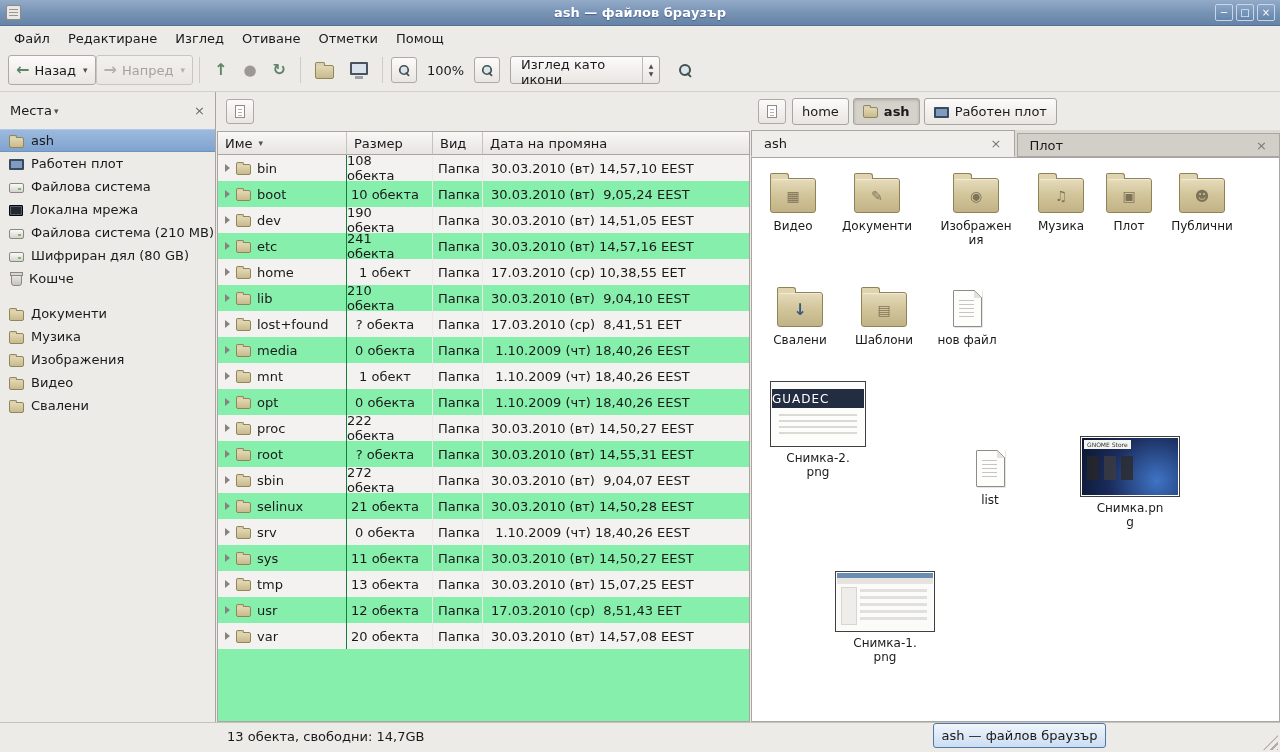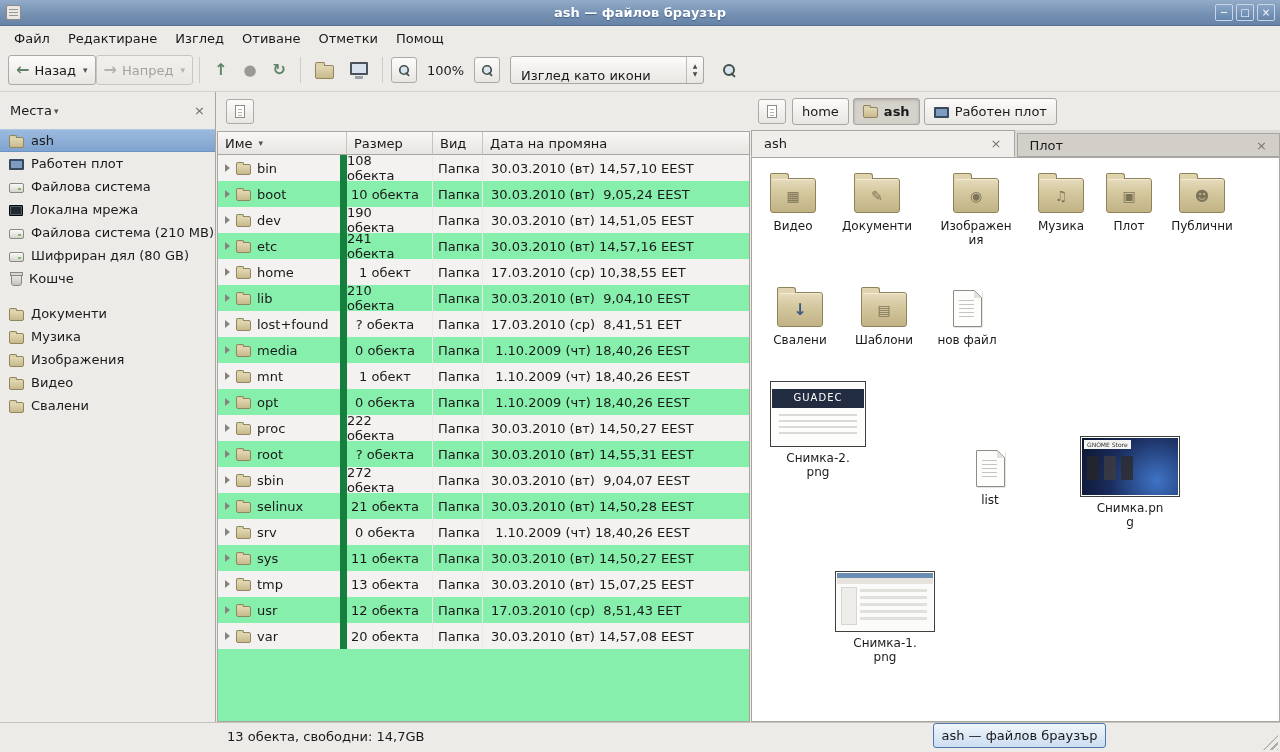--- a/index.html
+++ b/index.html
@@ -31,21 +31,21 @@
   .tb-btn.disabled{color:#A6A39E;border-color:#C9C6C1;background:linear-gradient(#F2F0ED,#EAE7E3)}
   .tb-flat{height:30px;display:flex;align-items:center;justify-content:center;padding:0 7px;border:1px solid transparent;border-radius:3px}
   .nav-arr{font-size:16px;font-weight:bold;color:#5F8468;line-height:1}
   .nav-arr.dis{color:#B5B2AC}
   .dd{font-size:9px;color:#55524E;margin-left:2px}
   .dd.dis{color:#B5B2AC}
   .tsep{width:1px;height:26px;background:#CFCBC5;margin:0 6px}
   .zoom-btn{width:26px;height:26px;border:1px solid #AEAAA3;border-radius:3px;
     background:linear-gradient(#FCFBFA,#E9E6E2);display:flex;align-items:center;justify-content:center;margin:0 2px}
   .zoom-label{margin:0 8px}
-  .view-combo{height:28px;width:194px;display:flex;align-items:flex-end;border:1px solid #A9A5A0;border-radius:3px;
+  .view-combo{height:28px;width:150px;display:flex;align-items:flex-start;border:1px solid #A9A5A0;border-radius:3px;
     background:linear-gradient(#FCFBFA,#E9E6E2);margin-left:8px}
   .view-combo .txt{padding:0 10px;flex:1}
   .view-combo .spin{width:17px;align-self:stretch;border-left:1px solid #BDB9B3;display:flex;flex-direction:column;
     align-items:center;justify-content:center;font-size:6px;color:#4A4A48;line-height:1.3}
   .mag{width:14px;height:14px;position:relative;display:inline-block}
   .mag::before{content:"";position:absolute;left:1px;top:1px;width:8px;height:8px;border:2px solid #44504A;border-radius:50%;background:#D9E6F1}
   .mag::after{content:"";position:absolute;right:0;bottom:1px;width:6px;height:2px;background:#44504A;transform:rotate(45deg);border-radius:1px}
   .mag.small{transform:scale(.85)}
   .mid-folder{width:19px;height:14px;background:linear-gradient(#E2D8B4,#C8BA8C);border:1px solid #91855B;border-radius:1px 2px 2px 2px;position:relative;margin-top:3px}
   .mid-folder::before{content:"";position:absolute;top:-4px;left:-1px;width:8px;height:3px;background:#DCD1A9;border:1px solid #91855B;border-bottom:none;border-radius:2px 2px 0 0}
@@ -79,21 +79,21 @@
     display:flex;align-items:center;justify-content:center}
   .table-wrap{position:absolute;top:39px;left:0;right:0;bottom:0;background:#86efac;border:1px solid #A9A5A0;overflow:hidden}
   .thead{display:flex;height:23px}
   .th{display:flex;align-items:center;padding-left:7px;background:linear-gradient(#F9F8F7,#E7E4E1);
     border-right:1px solid #C6C2BC;border-bottom:1px solid #A9A5A0}
   .th .sort{margin-left:6px;margin-right:6px;font-size:9px;color:#55524E}
   .col-name{width:129px}.col-size{width:86px}.col-type{width:50px}.col-date{flex:1;border-right:none}
   .tr{display:flex;height:26px;align-items:stretch}
   .tr.odd{background:#F3F2F0}
   .td{display:flex;align-items:center}
-  .td-name{width:129px;gap:6px;padding-left:7px;border-right:7px solid #15803d}
+  .td-name{width:129px;gap:6px;padding-left:7px;border-right:1px solid #15803d}
   .td-size{width:86px;justify-content:center;padding-right:9px;border-right:1px solid #ECEAE6}
   .td-type{width:50px;padding-left:5px;border-right:1px solid #ECEAE6}
   .td-date{flex:1;padding-left:8px}
   .td-date span{white-space:pre}
   .exp{width:0;height:0;border-top:4px solid transparent;border-bottom:4px solid transparent;border-left:5px solid #87847F;flex:none}
 
   
   .right-pane{position:absolute;left:751px;top:92px;width:529px;bottom:30px}
   .pathbar{height:38px;display:flex;align-items:center;gap:6px;padding-left:7px}
   .path-btn{height:27px;display:flex;align-items:center;gap:6px;padding:0 9px;border:1px solid #A9A5A0;border-radius:3px;
@@ -119,21 +119,21 @@
     box-shadow:1px 1px 0 rgba(0,0,0,.10);margin-bottom:2px}
   .paper::before{content:"";position:absolute;top:-1px;right:-1px;width:8px;height:8px;
     background:linear-gradient(225deg,#fff 0 46%,#A5A29C 50%,#E4E1DC 54% 100%)}
   .paper::after{content:"";position:absolute;left:5px;right:7px;top:9px;height:18px;
     background:repeating-linear-gradient(#C8C5BF 0 1px,transparent 1px 4px)}
   .thumb{background:#fff;border:1px solid #3F3F3E;padding:1px}
   .thumb-inner{position:relative;overflow:hidden}
   .t-web .thumb-inner{width:92px;height:62px;background:linear-gradient(#FBFBFA 0 6px,#232D42 6px 25px,#FDFDFC 25px 100%)}
   .t-web .thumb-inner::after{content:"";position:absolute;left:7px;right:7px;top:31px;height:24px;
     background:repeating-linear-gradient(#DBD9D4 0 2px,transparent 2px 6px)}
-  .t-web .tt{position:absolute;top:9px;left:0;right:0;text-align:center;color:#fff;font-size:10px;letter-spacing:1px}
+  .t-web .tt{position:absolute;top:9px;left:0;right:0;text-align:left;color:#fff;font-size:12px;letter-spacing:1px}
   .t-dark .thumb-inner{width:96px;height:57px;background:radial-gradient(circle at 78% 75%,#3F74C6,#1A2C5C 55%,#0B152E 100%)}
   .t-dark .tt{position:absolute;top:2px;left:2px;background:#F4F4F2;color:#333;font-size:6px;padding:1px 3px;white-space:nowrap}
   .t-dark .thumb-inner::after{content:"";position:absolute;left:5px;top:18px;width:46px;height:24px;opacity:.85;
     background:linear-gradient(90deg,#26262A 0 12px,transparent 12px 17px,#3A3A40 17px 29px,transparent 29px 34px,#2C2C30 34px 46px)}
   .t-window .thumb-inner{width:96px;height:57px;background:linear-gradient(#6C8DB3 0 5px,#E7E4E0 5px 11px,#FBFBFA 11px 100%)}
   .t-window .thumb-inner::before{content:"";position:absolute;left:4px;top:14px;width:14px;height:36px;background:#EFEDEA;border:1px solid #D8D5D0}
   .t-window .thumb-inner::after{content:"";position:absolute;left:23px;right:6px;top:16px;height:32px;
     background:repeating-linear-gradient(#E2E0DB 0 3px,transparent 3px 7px)}
 
   

